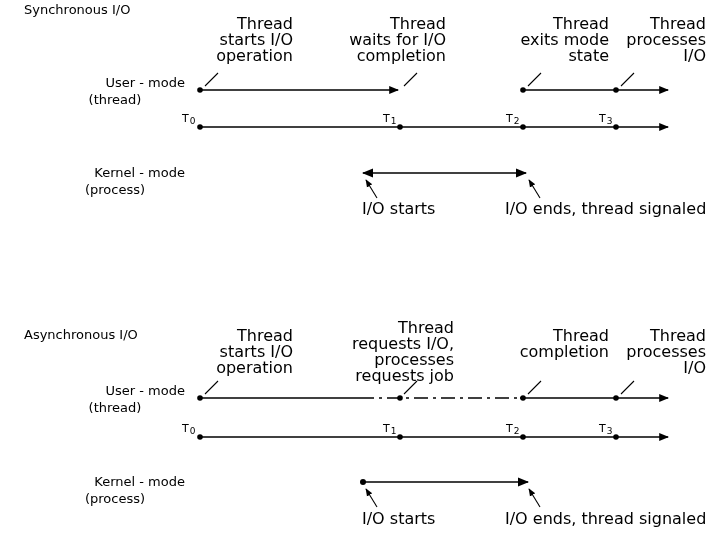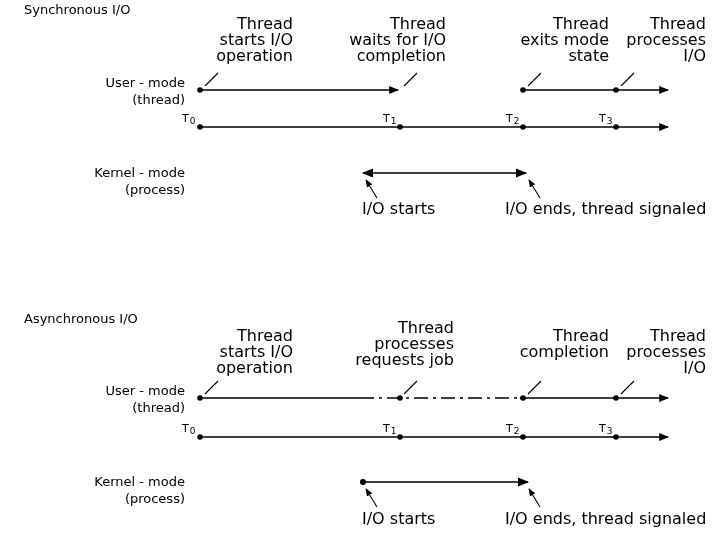--- a/index.html
+++ b/index.html
@@ -31,20 +31,21 @@
   .section-title {
     font-size: 13px;
     letter-spacing: 0px;
   }
   .axis-label {
     font-size: 13px;
     text-align: right;
   }
   .axis-label .l2 {
     display: block;
+    text-align: center;
     margin-top: 4px;
   }
   .callout {
     font-size: 16px;
     text-align: right;
     line-height: 16px;
     white-space: normal;
   }
   .tick-label {
     font-size: 11px;
@@ -197,40 +198,41 @@
   <div class="txt tick-label" style="left:506px; top:113px;">
     <span>T</span><sub>2</sub>
   </div>
   <div class="txt tick-label" style="left:599px; top:113px;">
     <span>T</span><sub>3</sub>
   </div>
 
   <div class="txt note" style="left:362px; top:201px;">I/O starts</div>
   <div class="txt note" style="left:505px; top:201px;">I/O ends, thread signaled</div>
 
-  <div class="txt section-title" style="left:24px; top:312px;">Asynchronous I/O</div>
+  <div class="txt section-title" style="left:24px; top:328px;">Asynchronous I/O</div>
 
   <div class="txt axis-label" style="left:45px; top:384px; width:140px;">
     <span>User - mode</span>
     <span class="l2">(thread)</span>
   </div>
 
   <div class="txt axis-label" style="left:45px; top:475px; width:140px;">
     <span>Kernel - mode</span>
     <span class="l2">(process)</span>
   </div>
 
   <div class="txt callout" style="left:189px; top:328px; width:104px;">
     <div>Thread</div>
     <div>starts I/O</div>
     <div>operation</div>
   </div>
 
   <div class="txt callout" style="left:330px; top:320px; width:124px;">
     <div>Thread</div>
+    <div>requests I/O,</div>
     <div>processes</div>
     <div>requests job</div>
   </div>
 
   <div class="txt callout" style="left:505px; top:328px; width:104px;">
     <div>Thread</div>
     <div>completion</div>
   </div>
 
   <div class="txt callout" style="left:608px; top:328px; width:98px;">

